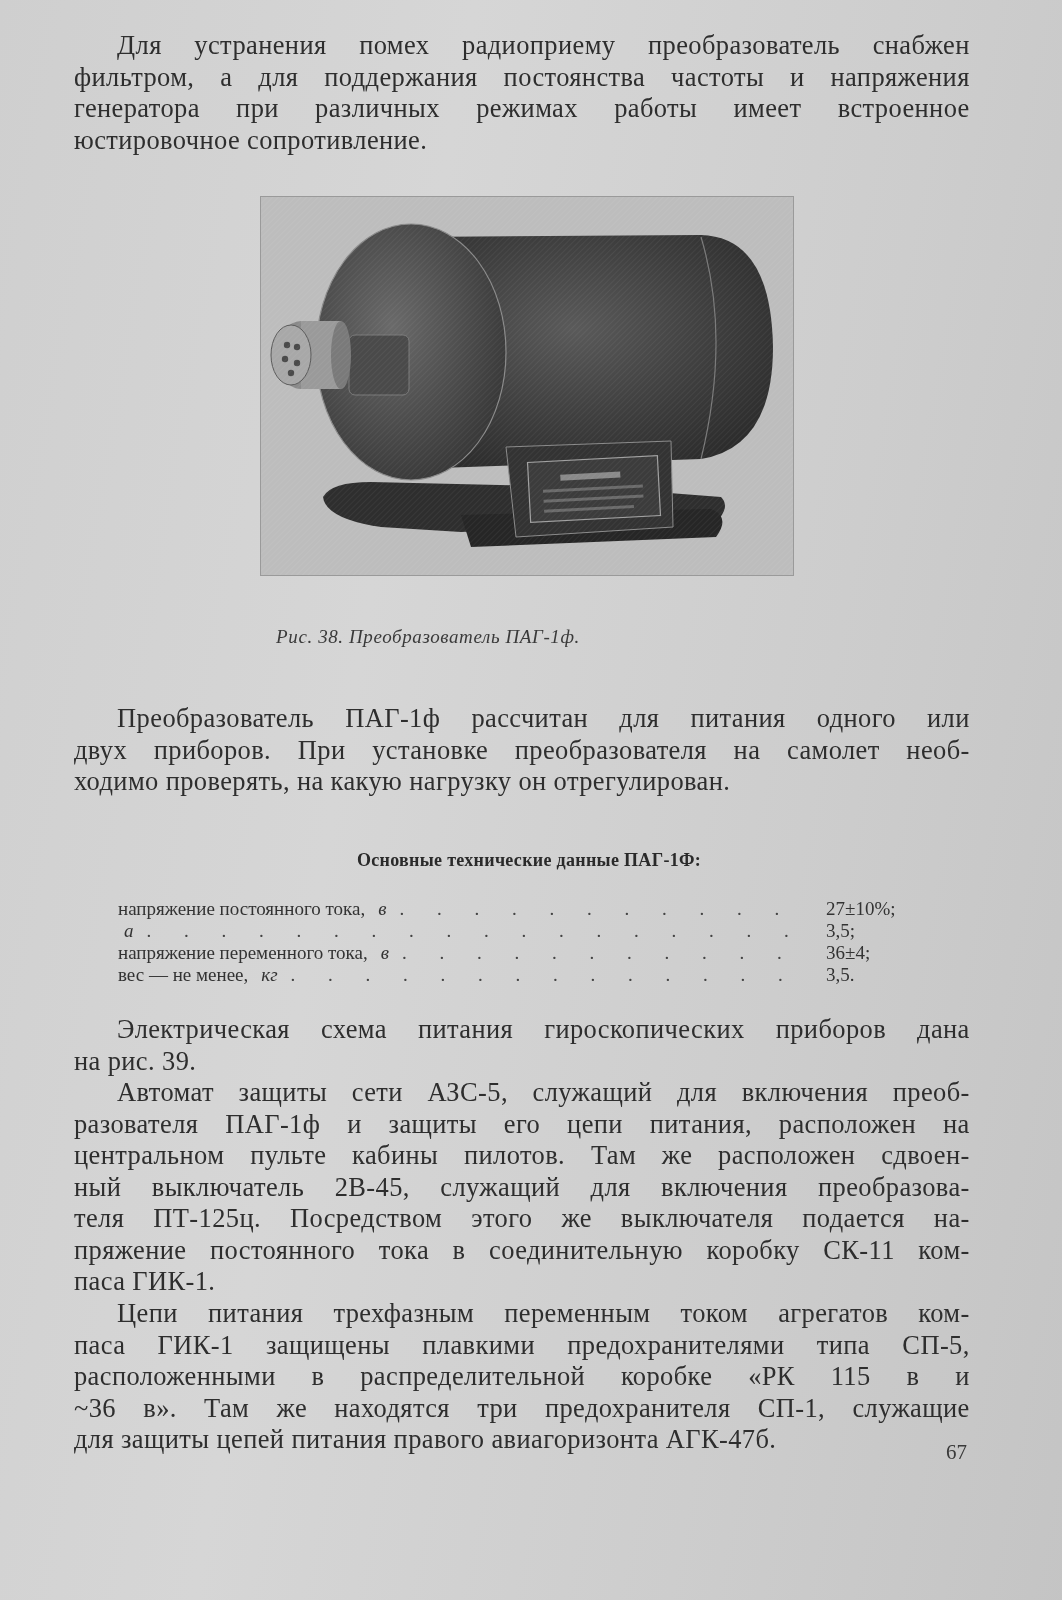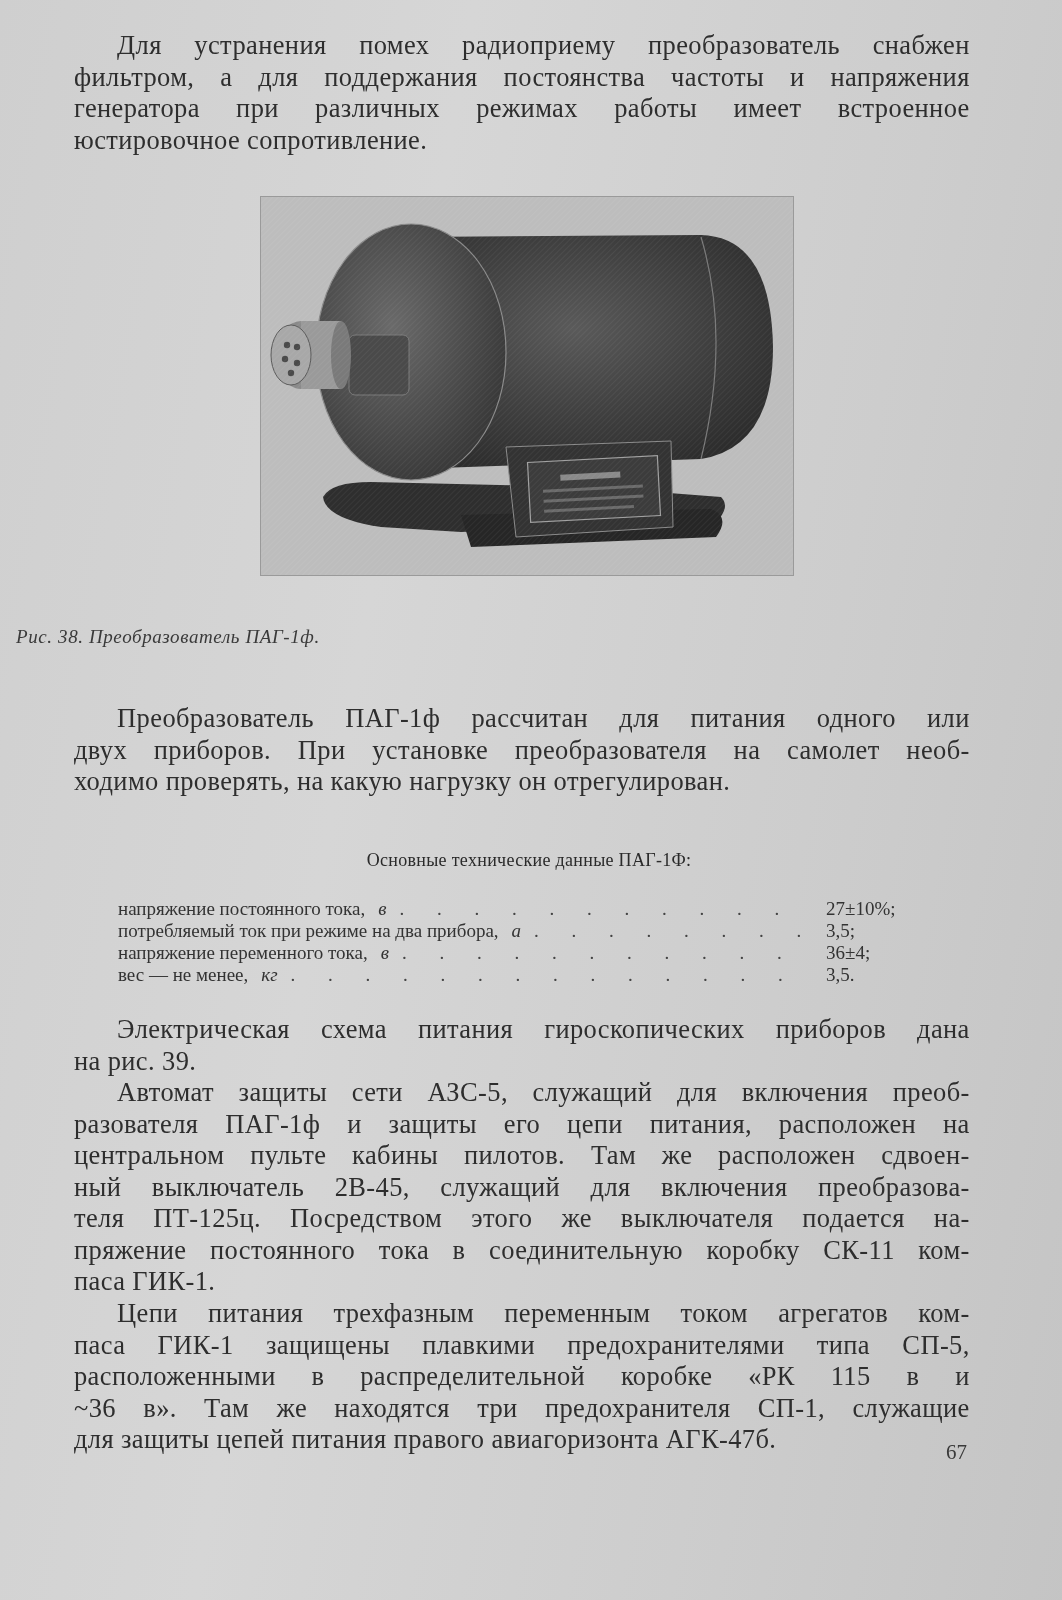--- a/index.html
+++ b/index.html
@@ -64,37 +64,37 @@
       height: 378px;
       background: #b9b9b9;
       border: 1px solid #9a9a9a;
       overflow: hidden;
     }
     .figure svg {
       display: block;
     }
     .caption {
       position: absolute;
-      left: 16px;
+      left: 0;
       width: 856px;
       top: 626px;
-      text-align: left;
+      text-align: center;
       font-style: italic;
       font-size: 19px;
       letter-spacing: 0.6px;
       color: #3a3a3a;
     }
     .spec-title {
       position: absolute;
       left: 0;
       width: 1058px;
       top: 850px;
       text-align: center;
       font-family: "Liberation Serif", serif;
-      font-weight: normal;
+      font-weight: bold;
       font-size: 18px;
       letter-spacing: 0.3px;
       color: #2a2a2a;
     }
     .spec-list {
       position: absolute;
       left: 118px;
       top: 898px;
       width: 840px;
       font-size: 19px;
@@ -207,21 +207,20 @@
   <div class="spec-title">Основные технические данные ПАГ-1Ф:</div>
 
   <div class="spec-list">
     <div class="spec-row">
       <span class="spec-label">напряжение постоянного тока,</span>
       <span class="spec-unit">в</span>
       <span class="spec-dots">. . . . . . . . . . . . . . . . . . . . . . . . . . .</span>
       <span class="spec-value">27±10%;</span>
     </div>
     <div class="spec-row">
-      <span class="spec-label">потребляемый ток при режиме на два прибора,</span>
       <span class="spec-unit">а</span>
       <span class="spec-dots">. . . . . . . . . . . . . . . . . . . . . . . . . . .</span>
       <span class="spec-value">3,5;</span>
     </div>
     <div class="spec-row">
       <span class="spec-label">напряжение переменного тока,</span>
       <span class="spec-unit">в</span>
       <span class="spec-dots">. . . . . . . . . . . . . . . . . . . . . . . . . . .</span>
       <span class="spec-value">36±4;</span>
     </div>

